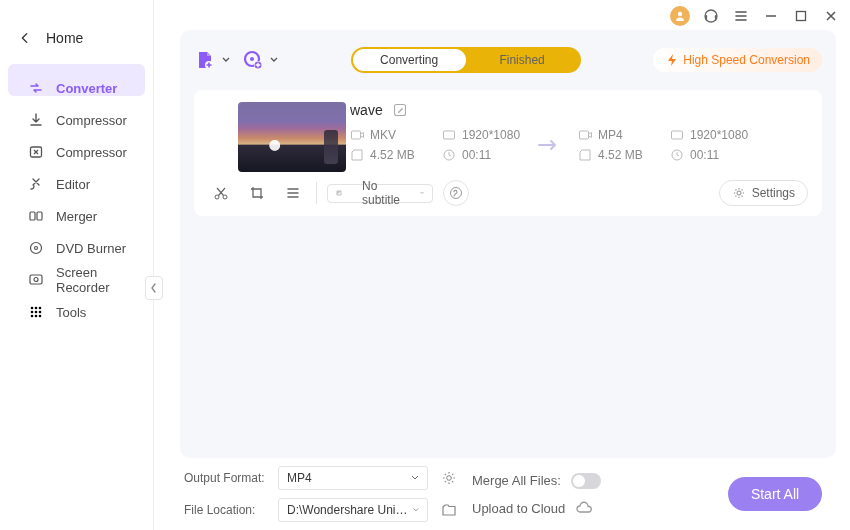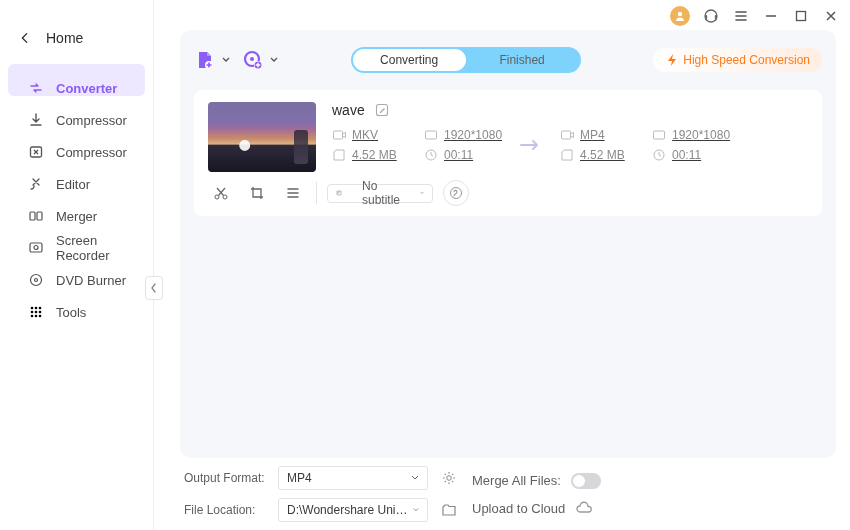--- a/index.html
+++ b/index.html
@@ -25,38 +25,38 @@
   
   .main{flex:1;display:flex;flex-direction:column;min-width:0;}
   
   .titlebar{height:28px;display:flex;align-items:center;justify-content:flex-end;gap:12px;padding:4px 10px 0 0;}
   .titlebar .ic{width:18px;height:18px;display:flex;align-items:center;justify-content:center;}
   .avatar{width:20px;height:20px;border-radius:50%;background:#f0b35a;display:flex;align-items:center;justify-content:center;}
   
   .panel{margin:2px 14px 0 26px;flex:1;background:var(--panel);border-radius:10px;padding:12px 14px 2px 14px;display:flex;flex-direction:column;min-height:0;}
   .panel-head{display:flex;align-items:center;gap:12px;height:36px;}
   .addfile{display:flex;align-items:center;gap:6px;}
-  .seg{margin-left:auto;margin-right:auto;width:230px;height:26px;background:#7dd3fc;border-radius:14px;display:flex;align-items:center;padding:2px;}
+  .seg{margin-left:auto;margin-right:auto;width:230px;height:26px;background:#eab308;border-radius:14px;display:flex;align-items:center;padding:2px;}
   .seg-btn{flex:1;height:22px;border-radius:12px;display:flex;align-items:center;justify-content:center;font-size:12px;color:var(--muted2);cursor:pointer;}
   .seg-btn.active{background:#fff;color:#3a3a3a;}
   .hsc{height:24px;padding:0 12px;border-radius:12px;background:linear-gradient(90deg,#ffffff,#ffeee2);color:var(--orange);font-size:12px;display:flex;align-items:center;gap:4px;cursor:pointer;}
   
   .card{margin-top:12px;background:#fff;border-radius:8px;padding:12px 14px 10px 14px;display:flex;flex-direction:column;gap:8px;}
-  .card-top{display:flex;gap:16px;}
+  .card-top{display:flex;gap:4px;margin-left:30px;}
   .thumb{width:108px;height:70px;border-radius:4px;background:
     radial-gradient(circle at 34% 62%, rgba(255,255,255,0.9) 0 6%, transparent 7%),
     linear-gradient(180deg,#7b6fa3 0%, #806fac 28%, #9f6b9a 38%, #c98a6a 52%, #d8b486 60%, #2f2a3a 62%, #161622 100%);
     position:relative;flex-shrink:0;}
   .thumb::after{content:"";position:absolute;right:8px;bottom:8px;width:14px;height:34px;background:linear-gradient(180deg,#2d2838,#4a4358);border-radius:3px;opacity:.85;}
   .meta{flex:1;min-width:0;}
   .title-row{display:flex;align-items:center;gap:10px;margin-bottom:10px;}
   .title{font-size:14px;color:#2c2c2c;}
   .specs{display:flex;align-items:center;gap:14px;}
   .col{display:flex;flex-direction:column;gap:6px;width:150px;}
-  .col.nar{width:78px;text-decoration:underline;}
+  .col.nar{width:78px;}
   .row{display:flex;align-items:center;gap:6px;color:var(--muted);font-size:12px;white-space:nowrap;}
   .row .mi{width:14px;height:14px;flex-shrink:0;}
   .arrow{width:30px;display:flex;align-items:center;justify-content:center;}
   .right-actions{display:flex;align-items:center;gap:10px;}
   .sq{width:28px;height:28px;border-radius:6px;display:flex;align-items:center;justify-content:center;}
   .convert{height:30px;width:82px;border:1.5px solid #f59e42;border-radius:15px;color:var(--orange);font-size:12.5px;background:#fff;display:flex;align-items:center;justify-content:center;cursor:pointer;}
   
   .card-bot{display:flex;align-items:center;gap:10px;}
   .tool{width:26px;height:26px;border-radius:4px;display:flex;align-items:center;justify-content:center;cursor:pointer;}
   .vline{width:1px;height:22px;background:var(--border);}
@@ -132,34 +132,34 @@
             <svg width="16" height="16" viewBox="0 0 16 16">
               <rect x="2" y="4" width="5" height="8" rx="1" stroke="#555" stroke-width="1.2" fill="none"></rect>
               <rect x="9" y="4" width="5" height="8" rx="1" stroke="#555" stroke-width="1.2" fill="none"></rect>
             </svg>
           </span>
         <span>Merger</span>
       </div>
       <div class="nav-item">
         <span class="ic">
             <svg width="16" height="16" viewBox="0 0 16 16">
+              <circle cx="8" cy="8" r="5.5" stroke="#555" stroke-width="1.2" fill="none"></circle>
+              <circle cx="8" cy="8" r="1.5" stroke="#555" stroke-width="1.2" fill="none"></circle>
+            </svg>
+          </span>
+        <span>DVD Burner</span>
+      </div>
+      <div class="nav-item">
+        <span class="ic">
+            <svg width="16" height="16" viewBox="0 0 16 16">
               <rect x="2" y="3" width="12" height="9" rx="1.5" stroke="#555" stroke-width="1.2" fill="none"></rect>
               <circle cx="8" cy="7.5" r="2" stroke="#555" stroke-width="1.2" fill="none"></circle>
             </svg>
           </span>
         <span>Screen Recorder</span>
-      </div>
-      <div class="nav-item">
-        <span class="ic">
-            <svg width="16" height="16" viewBox="0 0 16 16">
-              <circle cx="8" cy="8" r="5.5" stroke="#555" stroke-width="1.2" fill="none"></circle>
-              <circle cx="8" cy="8" r="1.5" stroke="#555" stroke-width="1.2" fill="none"></circle>
-            </svg>
-          </span>
-        <span>DVD Burner</span>
       </div>
       <div class="nav-item">
         <span class="ic">
             <svg width="16" height="16" viewBox="0 0 16 16">
               <circle cx="4" cy="4" r="1.3"></circle>
               <circle cx="8" cy="4" r="1.3"></circle>
               <circle cx="12" cy="4" r="1.3"></circle>
               <circle cx="4" cy="8" r="1.3"></circle>
               <circle cx="8" cy="8" r="1.3"></circle>
               <circle cx="12" cy="8" r="1.3"></circle>
@@ -383,20 +383,27 @@
             <svg class="caret" width="8" height="8" viewBox="0 0 8 8">
                 <path d="M1 2l3 3 3-3" stroke="#666" fill="none"></path>
               </svg>
           </div>
           <span class="badge">
               <svg width="14" height="14" viewBox="0 0 14 14">
                 <circle cx="7" cy="7" r="5.5" stroke="#999" fill="none"></circle>
                 <path d="M5 10c0-2 3-2 3-4 0-1-.8-1.6-1.6-1.6S5 5 5 5.8" stroke="#999" fill="none" stroke-width="1.1" stroke-linecap="round"></path>
               </svg>
             </span>
+          <div class="settings-pill" style="margin-left:auto;">
+            <svg width="14" height="14" viewBox="0 0 14 14">
+                <circle cx="7" cy="7" r="2" stroke="#888" fill="none"></circle>
+                <path d="M7 2v1.2M7 10.8V12M2 7h1.2M10.8 7H12M3.5 3.5l.9.9M9.6 9.6l.9.9M10.5 3.5l-.9.9M4.4 9.6l-.9.9" stroke="#888" stroke-width="1.1"></path>
+              </svg>
+            <span>Settings</span>
+          </div>
         </div>
       </div>
       <div style="flex:1"></div>
     </div>
 
     <div class="bottom">
       <div class="form-rows">
         <div class="frow">
           <span class="flabel">Output Format:</span>
           <div class="fselect">
@@ -434,15 +441,18 @@
         </div>
         <div class="mrow">
           <span>Upload to Cloud</span>
           <span>
               <svg width="18" height="14" viewBox="0 0 18 14">
                 <path d="M5 11a3 3 0 010-6 4 4 0 018 .5A2.5 2.5 0 0114 11H5z" stroke="#999" stroke-width="1.3" fill="none"></path>
               </svg>
             </span>
         </div>
       </div>
+      <div class="start-all">
+          <span>Start All</span>
+        </div>
     </div>
   </div>
 </div>
 
 </body></html>

